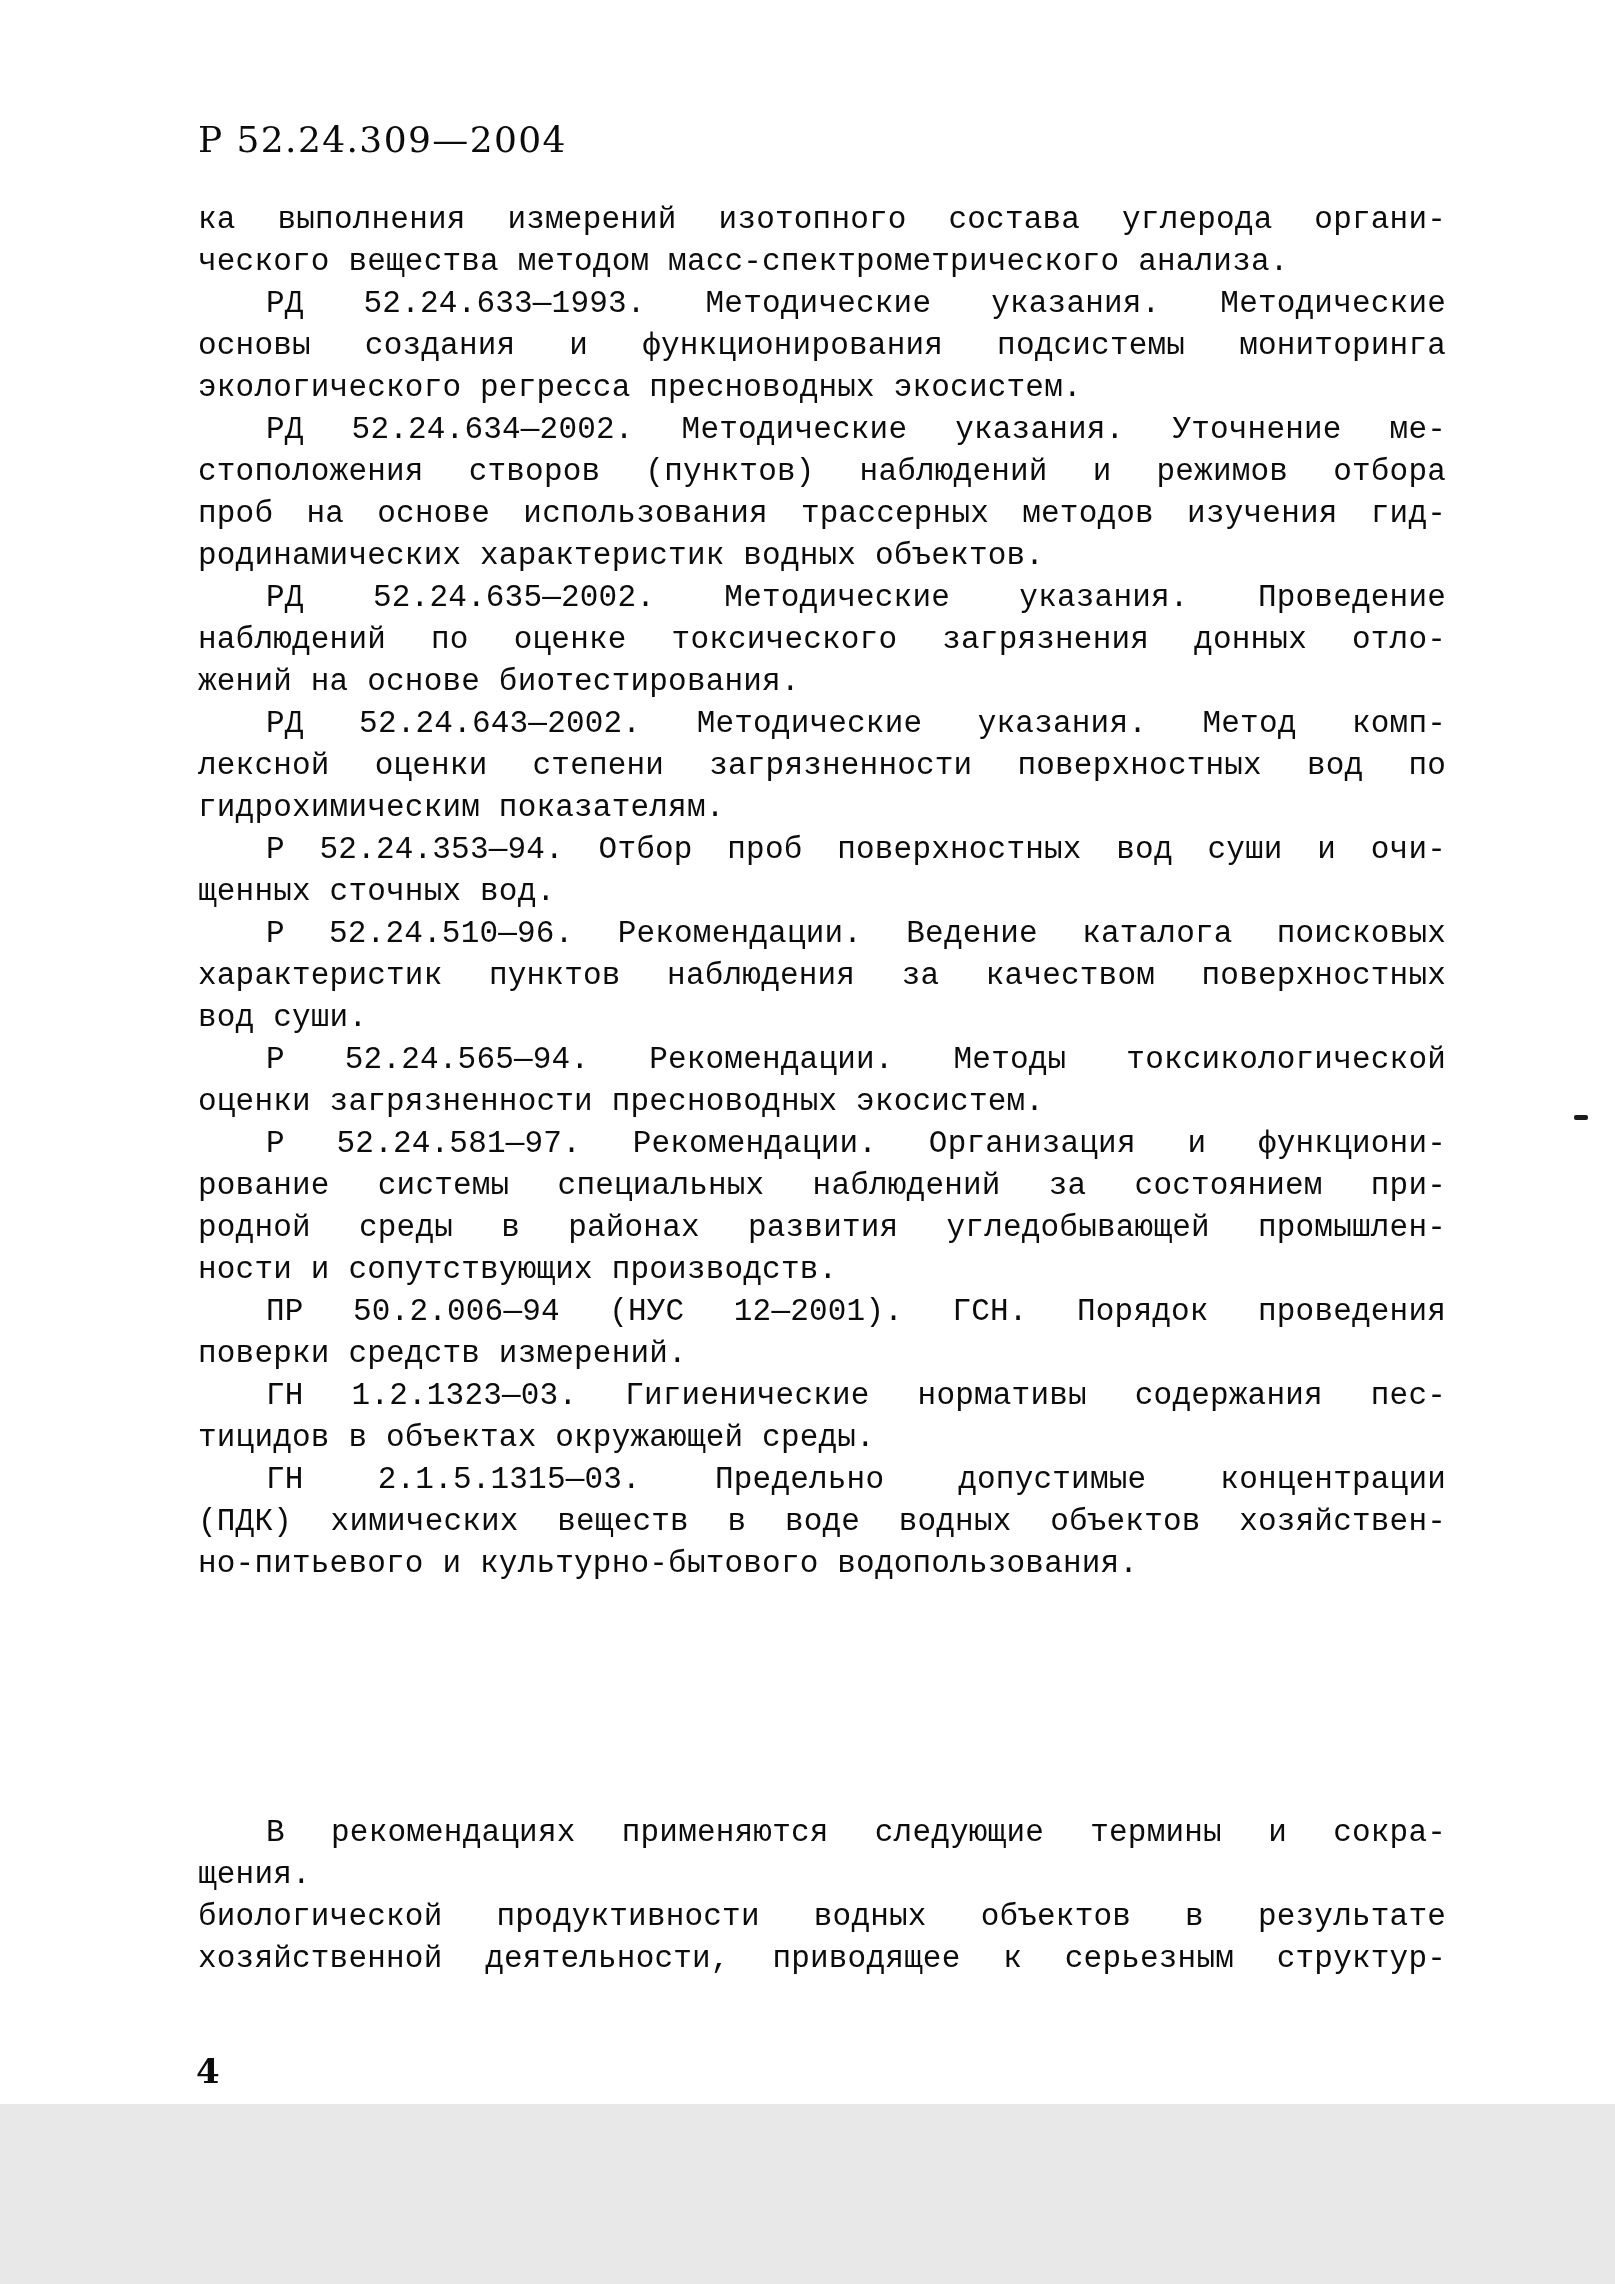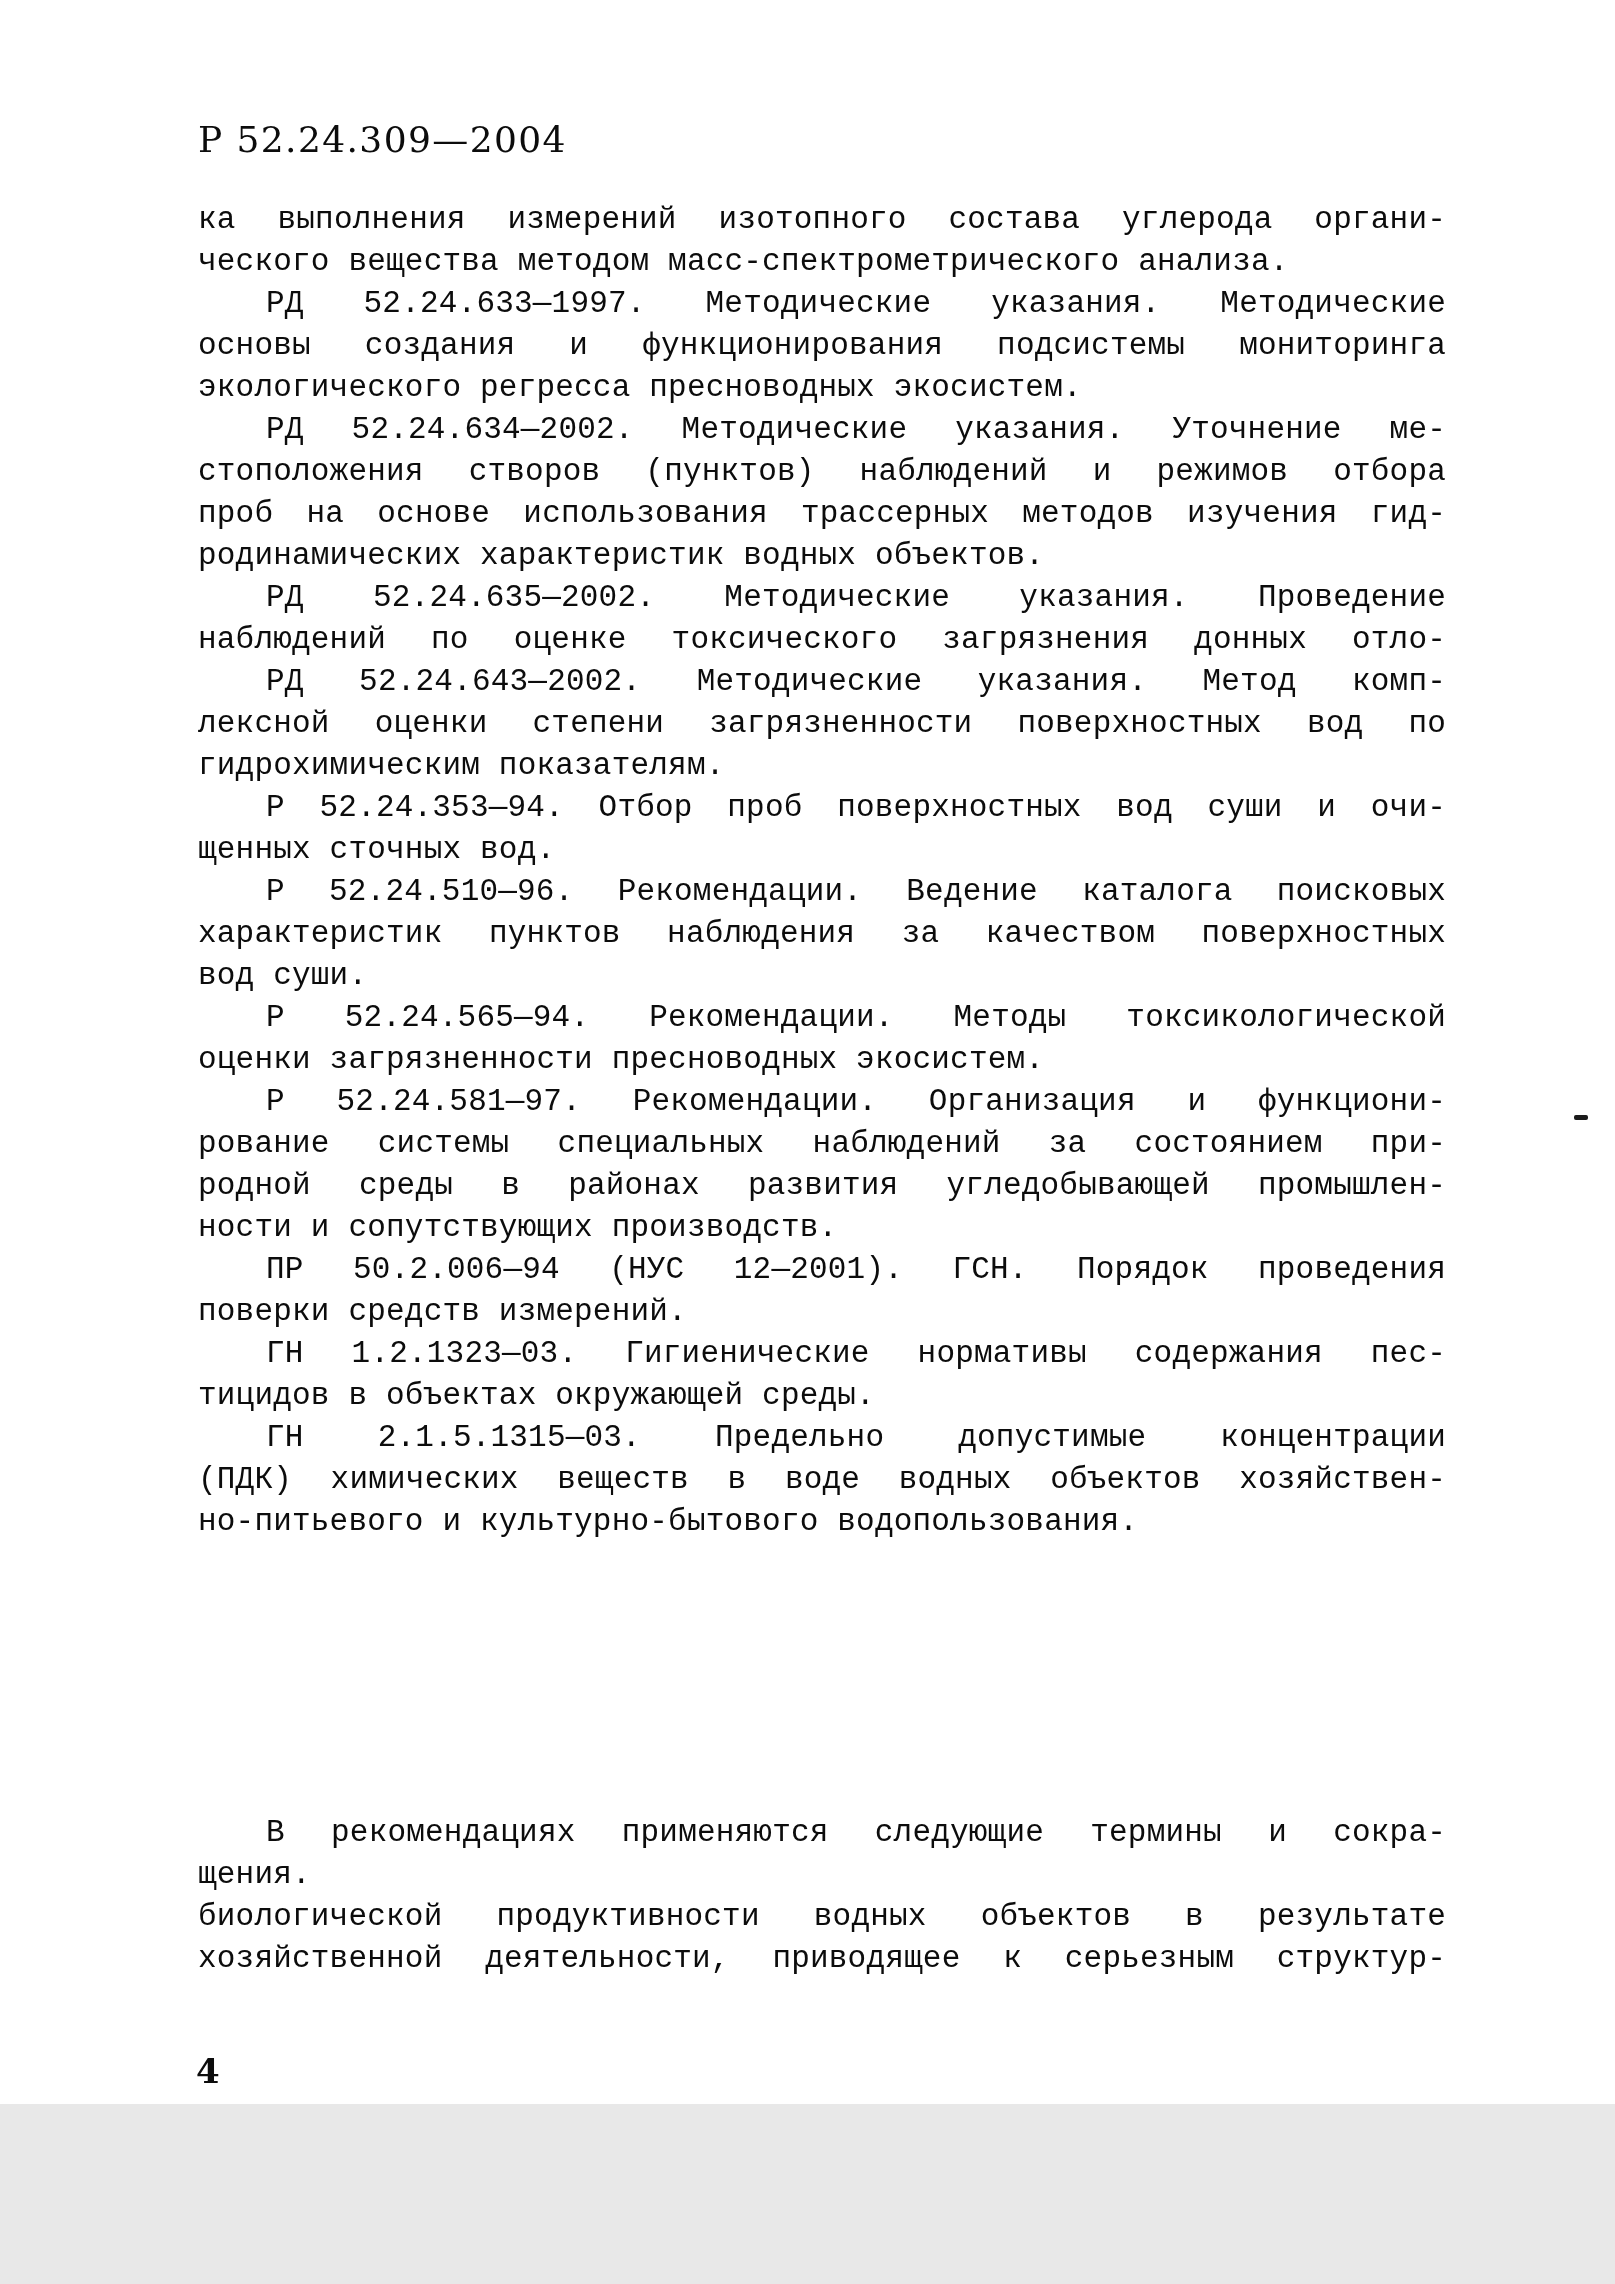--- a/index.html
+++ b/index.html
@@ -50,29 +50,30 @@
 </head>
 <body>
 
 <div class="page">
 
   <div class="running-header">Р 52.24.309—2004</div>
 
   <div class="textblock refs">
       <div class="line">ка выполнения измерений изотопного состава углерода органи-</div>
       <div class="line noj">ческого вещества методом масс-спектрометрического анализа.</div>
-      <div class="line ind">РД 52.24.633—1997. Методические указания. Методические</div>
+      <div class="line ind">РД 52.24.633—1993. Методические указания. Методические</div>
       <div class="line">основы создания и функционирования подсистемы мониторинга</div>
       <div class="line noj">экологического регресса пресноводных экосистем.</div>
       <div class="line ind">РД 52.24.634—2002. Методические указания. Уточнение ме-</div>
       <div class="line">стоположения створов (пунктов) наблюдений и режимов отбора</div>
       <div class="line">проб на основе использования трассерных методов изучения гид-</div>
       <div class="line noj">родинамических характеристик водных объектов.</div>
       <div class="line ind">РД 52.24.635—2002. Методические указания. Проведение</div>
       <div class="line">наблюдений по оценке токсического загрязнения донных отло-</div>
+      <div class="line noj">жений на основе биотестирования.</div>
       <div class="line ind">РД 52.24.643—2002. Методические указания. Метод комп-</div>
       <div class="line">лексной оценки степени загрязненности поверхностных вод по</div>
       <div class="line noj">гидрохимическим показателям.</div>
       <div class="line ind">Р 52.24.353—94. Отбор проб поверхностных вод суши и очи-</div>
       <div class="line noj">щенных сточных вод.</div>
       <div class="line ind">Р 52.24.510—96. Рекомендации. Ведение каталога поисковых</div>
       <div class="line">характеристик пунктов наблюдения за качеством поверхностных</div>
       <div class="line noj">вод суши.</div>
       <div class="line ind">Р 52.24.565—94. Рекомендации. Методы токсикологической</div>
       <div class="line noj">оценки загрязненности пресноводных экосистем.</div>

